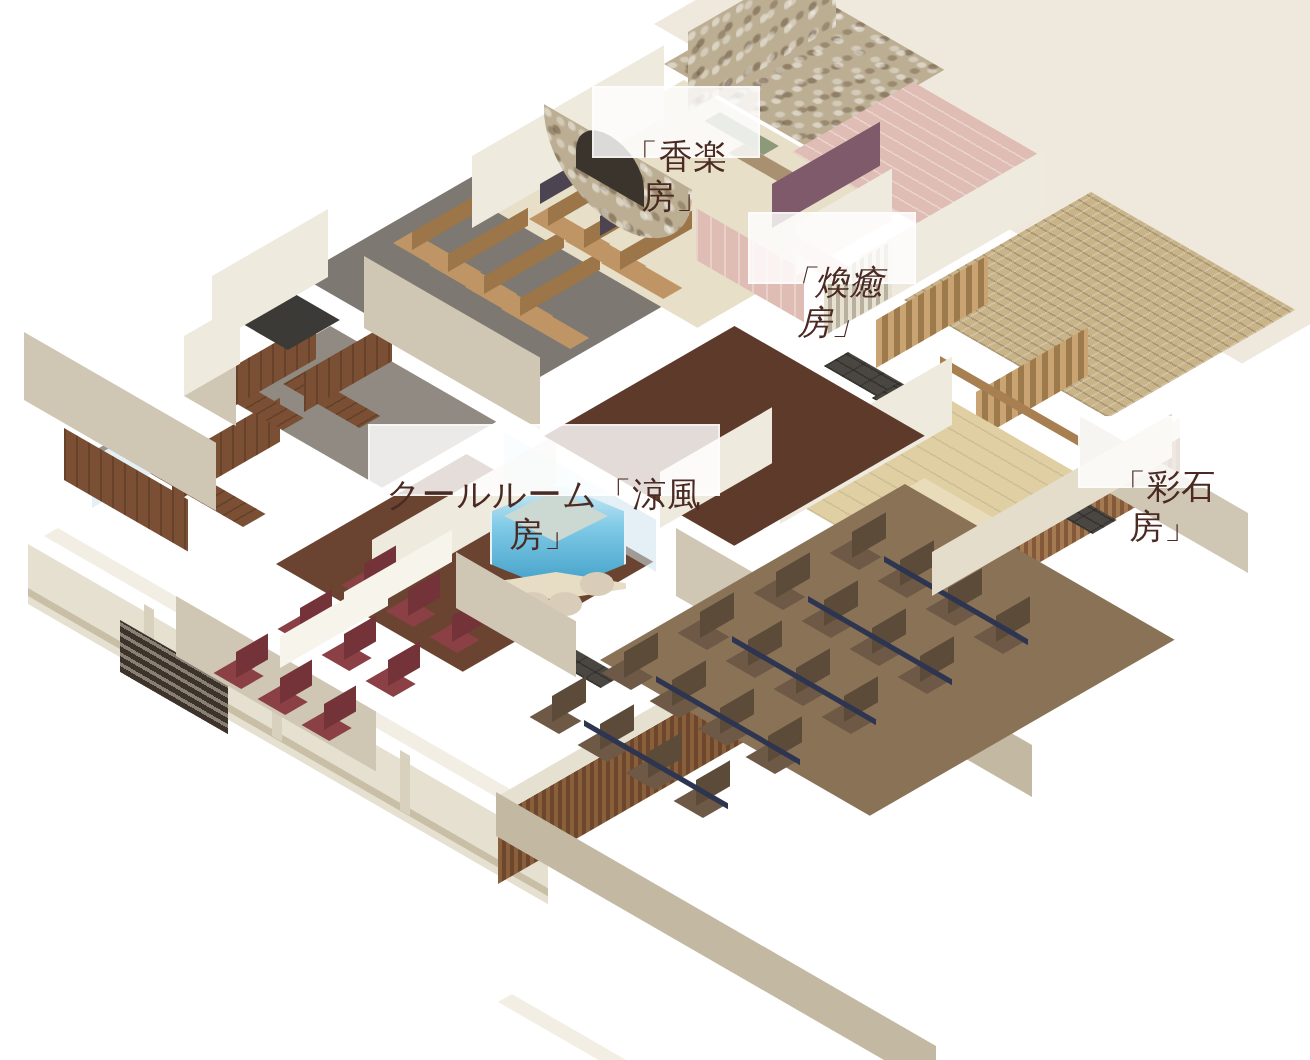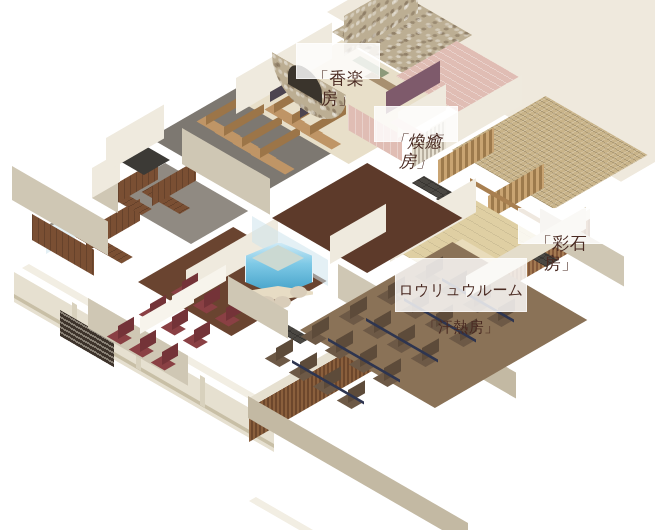--- a/index.html
+++ b/index.html
@@ -352,24 +352,23 @@
   <div class="iso rf wallR2" style="left:466px;top:276px;width:120px;height:22px;"></div>
 
   <div class="label lbl-kouraku" style="left: 296px; top: 43px; width: 82px; height: 30px;">
     <span>「香楽房」</span>
   </div>
 
   <div class="label lbl-kouyu" style="left: 374px; top: 106px; width: 82px; height: 30px;">
     <span>「煥癒房」</span>
   </div>
 
-  <div class="label lbl-saiseki" style="left: 518px; top: 208px; width: 84px; height: 30px;">
+  <div class="label lbl-saiseki" style="left: 539px; top: 208px; width: 84px; height: 30px;">
     <span>「彩石房」</span>
   </div>
 
-
-  <div class="label lbl-rouryu" style="left: 395px; top: 258px; width: 130px; height: 48px;">
-    <span>ロウリュウルーム</span>
-    <span>「汗熱房」</span>
+  <div class="label lbl-cool" style="left: 184px; top: 212px; width: 174px; height: 30px;">
+    <span>クールルーム「涼風房」</span>
   </div>
 
 
+
 </div>
 
 </body></html>

